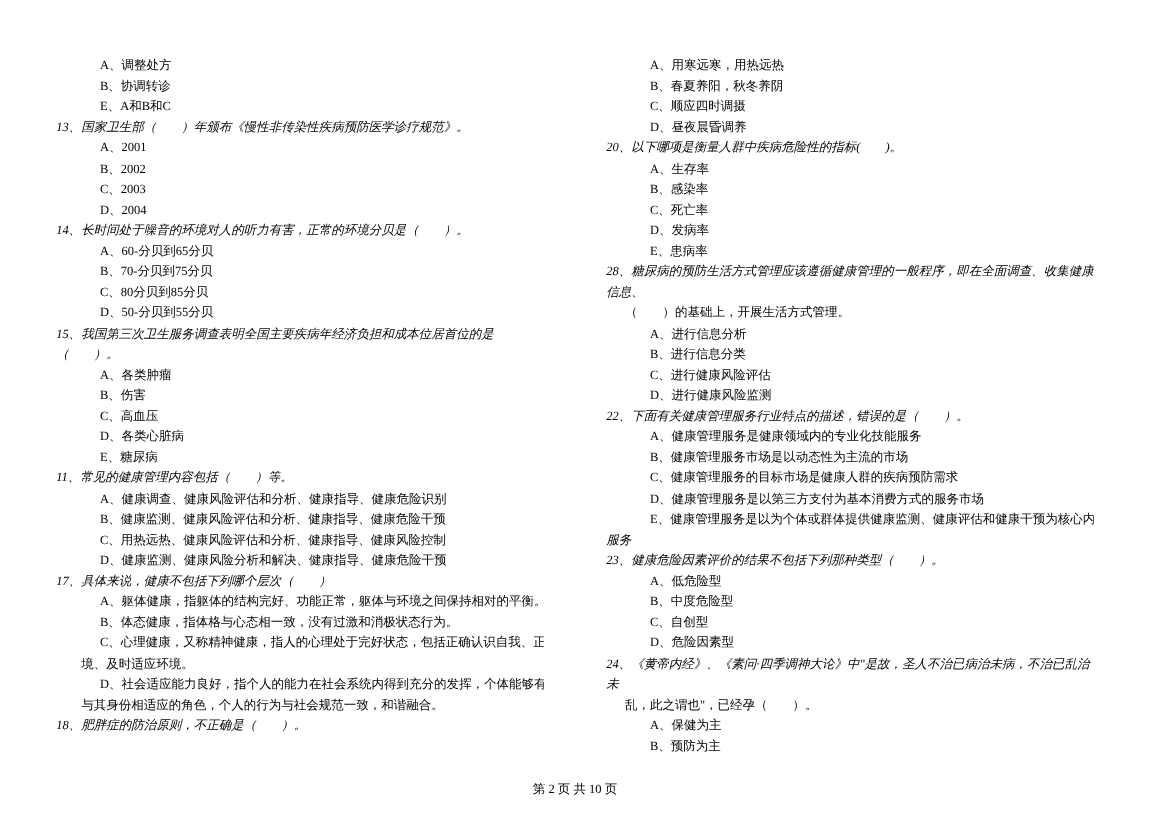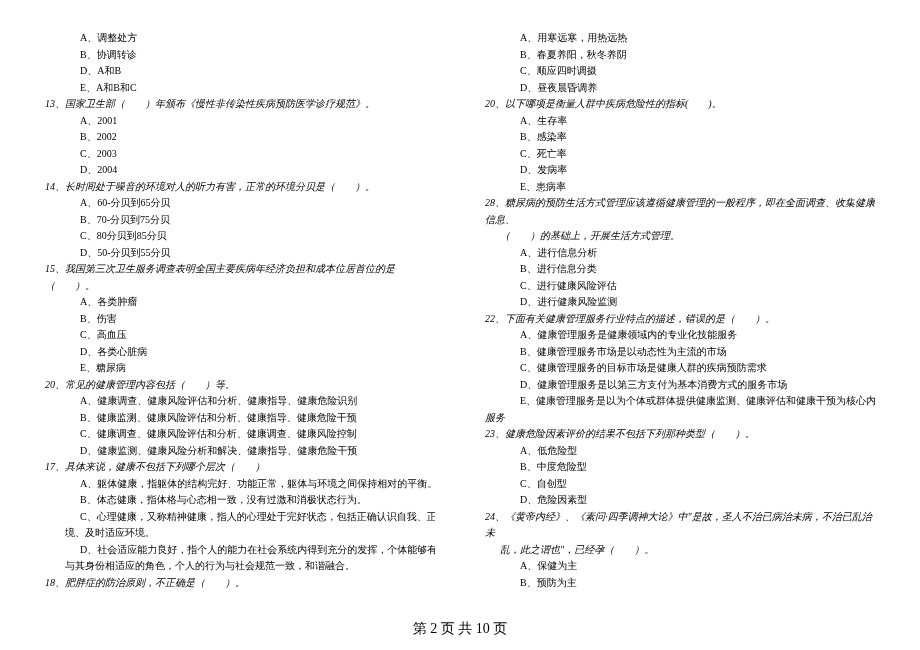--- a/index.html
+++ b/index.html
@@ -11,79 +11,78 @@
       background: #fff;
       width: 920px;
       height: 650px;
       padding: 30px 45px 25px 45px;
       position: relative;
     }
     .page {
       display: flex;
       gap: 50px;
       height: 575px;
+      margin-top: 15px;
     }
     .column {
       flex: 1;
       overflow: hidden;
     }
     .option-line {
       padding-left: 3.5em;
       white-space: nowrap;
     }
     .question-line {
       padding-left: 0;
       text-indent: 0;
       font-style: italic;
     }
     .continuation {
       padding-left: 1.5em;
-      font-style: italic;
     }
     .sub-line {
       padding-left: 2em;
     }
     .footer {
       position: absolute;
       bottom: 10px;
       left: 0;
       right: 0;
       text-align: center;
-      font-size: 14px;
+      font-size: 10px;
     }
   </style>
 </head>
 <body>
 
 <div class="page">
   <div class="column" id="col-left">
       <div class="option-line">A、调整处方</div>
       <div class="option-line">B、协调转诊</div>
-      <div class="option-line">D、A和B</div>
       <div class="option-line">E、A和B和C</div>
       <div class="question-line">13、国家卫生部（　　）年颁布《慢性非传染性疾病预防医学诊疗规范》。</div>
       <div class="option-line">A、2001</div>
       <div class="option-line">B、2002</div>
       <div class="option-line">C、2003</div>
       <div class="option-line">D、2004</div>
       <div class="question-line">14、长时间处于噪音的环境对人的听力有害，正常的环境分贝是（　　）。</div>
       <div class="option-line">A、60-分贝到65分贝</div>
       <div class="option-line">B、70-分贝到75分贝</div>
       <div class="option-line">C、80分贝到85分贝</div>
       <div class="option-line">D、50-分贝到55分贝</div>
       <div class="question-line">15、我国第三次卫生服务调查表明全国主要疾病年经济负担和成本位居首位的是（　　）。</div>
       <div class="option-line">A、各类肿瘤</div>
       <div class="option-line">B、伤害</div>
       <div class="option-line">C、高血压</div>
       <div class="option-line">D、各类心脏病</div>
       <div class="option-line">E、糖尿病</div>
-      <div class="question-line">20、常见的健康管理内容包括（　　）等。</div>
+      <div class="question-line">11、常见的健康管理内容包括（　　）等。</div>
       <div class="option-line">A、健康调查、健康风险评估和分析、健康指导、健康危险识别</div>
       <div class="option-line">B、健康监测、健康风险评估和分析、健康指导、健康危险干预</div>
-      <div class="option-line">C、健康调查、健康风险评估和分析、健康调查、健康风险控制</div>
+      <div class="option-line">C、用热远热、健康风险评估和分析、健康指导、健康风险控制</div>
       <div class="option-line">D、健康监测、健康风险分析和解决、健康指导、健康危险干预</div>
       <div class="question-line">17、具体来说，健康不包括下列哪个层次（　　）</div>
       <div class="option-line">A、躯体健康，指躯体的结构完好、功能正常，躯体与环境之间保持相对的平衡。</div>
       <div class="option-line">B、体态健康，指体格与心态相一致，没有过激和消极状态行为。</div>
       <div class="option-line">C、心理健康，又称精神健康，指人的心理处于完好状态，包括正确认识自我、正确认识环</div>
       <div class="sub-line">境、及时适应环境。</div>
       <div class="option-line">D、社会适应能力良好，指个人的能力在社会系统内得到充分的发挥，个体能够有效地扮演</div>
       <div class="sub-line">与其身份相适应的角色，个人的行为与社会规范一致，和谐融合。</div>
       <div class="question-line">18、肥胖症的防治原则，不正确是（　　）。</div>
     </div>

